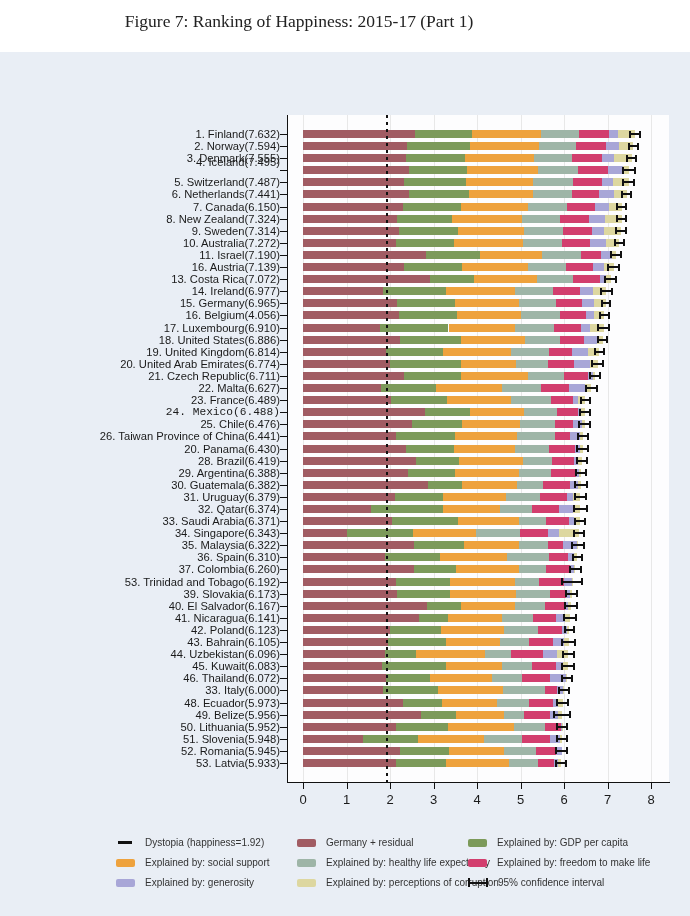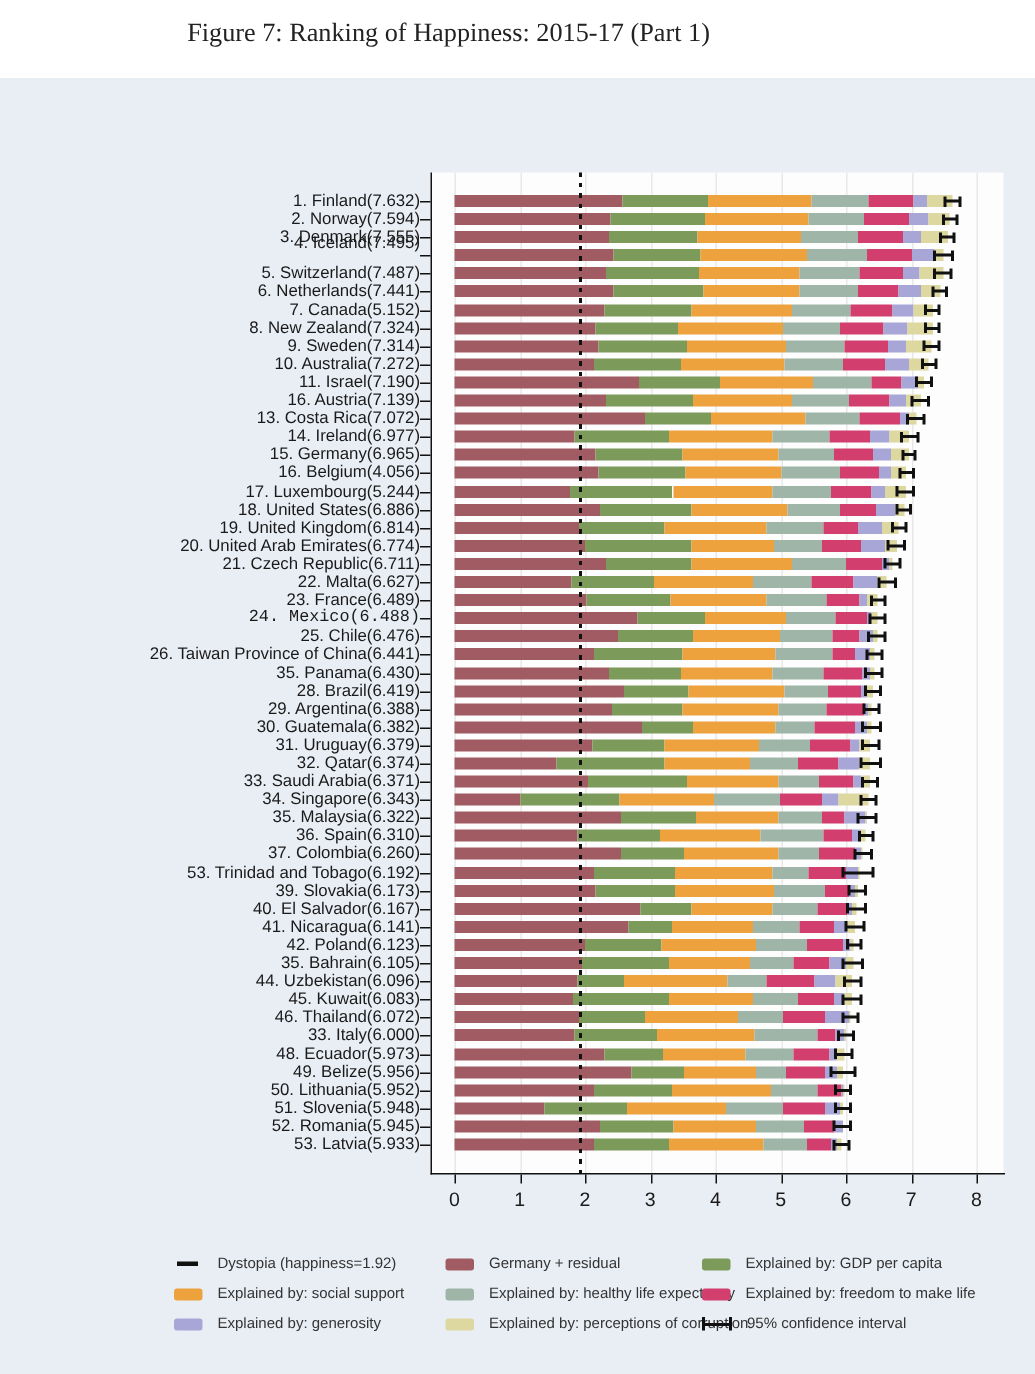--- a/index.html
+++ b/index.html
@@ -131,21 +131,21 @@
       <div class="seg" style="left: 303px; top: 190.481px; width: 106.488px; background: rgb(161, 92, 99);"></div>
       <div class="seg" style="left: 409.488px; top: 190.481px; width: 59.2035px; background: rgb(124, 154, 90);"></div>
       <div class="seg" style="left: 468.691px; top: 190.481px; width: 64.728px; background: rgb(238, 162, 61);"></div>
       <div class="seg" style="left: 533.419px; top: 190.481px; width: 38.193px; background: rgb(158, 181, 167);"></div>
       <div class="seg" style="left: 571.612px; top: 190.481px; width: 27.753px; background: rgb(210, 62, 110);"></div>
       <div class="seg" style="left: 599.365px; top: 190.481px; width: 14.4855px; background: rgb(168, 166, 215);"></div>
       <div class="seg" style="left: 613.851px; top: 190.481px; width: 12.8325px; background: rgb(221, 215, 160);"></div>
       <div class="err-h" style="left: 622.333px; top: 193.481px; width: 8.7px;"></div>
       <div class="err-c" style="left: 621.333px; top: 190.981px;"></div>
       <div class="err-c" style="left: 630.034px; top: 190.981px;"></div>
-      <div class="rowlab" style="top: 200.577px;">7. Canada(5.152)</div>
+      <div class="rowlab" style="top: 200.577px;">7. Canada(6.150)</div>
       <div class="ytick" style="left: 280px; top: 207px;"></div>
       <div class="seg" style="left: 303px; top: 202.577px; width: 100.267px; background: rgb(161, 92, 99);"></div>
       <div class="seg" style="left: 403.267px; top: 202.577px; width: 57.855px; background: rgb(124, 154, 90);"></div>
       <div class="seg" style="left: 461.123px; top: 202.577px; width: 66.642px; background: rgb(238, 162, 61);"></div>
       <div class="seg" style="left: 527.764px; top: 202.577px; width: 38.976px; background: rgb(158, 181, 167);"></div>
       <div class="seg" style="left: 566.74px; top: 202.577px; width: 28.4055px; background: rgb(210, 62, 110);"></div>
       <div class="seg" style="left: 595.146px; top: 202.577px; width: 13.9635px; background: rgb(168, 166, 215);"></div>
       <div class="seg" style="left: 609.11px; top: 202.577px; width: 12.6585px; background: rgb(221, 215, 160);"></div>
       <div class="err-h" style="left: 617.418px; top: 205.577px; width: 8.7px;"></div>
       <div class="err-c" style="left: 616.418px; top: 203.077px;"></div>
@@ -251,21 +251,21 @@
       <div class="seg" style="left: 303px; top: 311.442px; width: 96.3525px; background: rgb(161, 92, 99);"></div>
       <div class="seg" style="left: 399.352px; top: 311.442px; width: 57.594px; background: rgb(124, 154, 90);"></div>
       <div class="seg" style="left: 456.946px; top: 311.442px; width: 64.5105px; background: rgb(238, 162, 61);"></div>
       <div class="seg" style="left: 521.457px; top: 311.442px; width: 38.889px; background: rgb(158, 181, 167);"></div>
       <div class="seg" style="left: 560.346px; top: 311.442px; width: 25.3605px; background: rgb(210, 62, 110);"></div>
       <div class="seg" style="left: 585.707px; top: 311.442px; width: 8.178px; background: rgb(168, 166, 215);"></div>
       <div class="seg" style="left: 593.884px; top: 311.442px; width: 10.44px; background: rgb(221, 215, 160);"></div>
       <div class="err-h" style="left: 599.539px; top: 314.442px; width: 9.57px;"></div>
       <div class="err-c" style="left: 598.539px; top: 311.942px;"></div>
       <div class="err-c" style="left: 608.109px; top: 311.942px;"></div>
-      <div class="rowlab" style="top: 321.538px;">17. Luxembourg(5.244)</div>
+      <div class="rowlab" style="top: 321.538px;">17. Luxembourg(6.910)</div>
       <div class="ytick" style="left: 280px; top: 328px;"></div>
       <div class="seg" style="left: 303px; top: 323.538px; width: 76.9515px; background: rgb(161, 92, 99);"></div>
       <div class="seg" style="left: 379.952px; top: 323.538px; width: 68.556px; background: rgb(124, 154, 90);"></div>
       <div class="seg" style="left: 448.507px; top: 323.538px; width: 66.12px; background: rgb(238, 162, 61);"></div>
       <div class="seg" style="left: 514.628px; top: 323.538px; width: 38.976px; background: rgb(158, 181, 167);"></div>
       <div class="seg" style="left: 553.604px; top: 323.538px; width: 27.492px; background: rgb(210, 62, 110);"></div>
       <div class="seg" style="left: 581.096px; top: 323.538px; width: 8.526px; background: rgb(168, 166, 215);"></div>
       <div class="seg" style="left: 589.621px; top: 323.538px; width: 13.9635px; background: rgb(221, 215, 160);"></div>
       <div class="err-h" style="left: 598.365px; top: 326.538px; width: 10.44px;"></div>
       <div class="err-c" style="left: 597.365px; top: 324.038px;"></div>
@@ -371,21 +371,21 @@
       <div class="seg" style="left: 303px; top: 432.404px; width: 92.5245px; background: rgb(161, 92, 99);"></div>
       <div class="seg" style="left: 395.524px; top: 432.404px; width: 59.3775px; background: rgb(124, 154, 90);"></div>
       <div class="seg" style="left: 454.902px; top: 432.404px; width: 62.466px; background: rgb(238, 162, 61);"></div>
       <div class="seg" style="left: 517.368px; top: 432.404px; width: 37.2795px; background: rgb(158, 181, 167);"></div>
       <div class="seg" style="left: 554.648px; top: 432.404px; width: 15.2685px; background: rgb(210, 62, 110);"></div>
       <div class="seg" style="left: 569.916px; top: 432.404px; width: 10.527px; background: rgb(168, 166, 215);"></div>
       <div class="seg" style="left: 580.443px; top: 432.404px; width: 2.7405px; background: rgb(221, 215, 160);"></div>
       <div class="err-h" style="left: 578.399px; top: 435.404px; width: 9.57px;"></div>
       <div class="err-c" style="left: 577.399px; top: 432.904px;"></div>
       <div class="err-c" style="left: 586.968px; top: 432.904px;"></div>
-      <div class="rowlab" style="top: 442.5px;">35. Panama(6.430)</div>
+      <div class="rowlab" style="top: 442.5px;">20. Panama(6.430)</div>
       <div class="ytick" style="left: 280px; top: 449px;"></div>
       <div class="seg" style="left: 303px; top: 444.5px; width: 102.617px; background: rgb(161, 92, 99);"></div>
       <div class="seg" style="left: 405.616px; top: 444.5px; width: 48.372px; background: rgb(124, 154, 90);"></div>
       <div class="seg" style="left: 453.988px; top: 444.5px; width: 60.6825px; background: rgb(238, 162, 61);"></div>
       <div class="seg" style="left: 514.671px; top: 444.5px; width: 33.8865px; background: rgb(158, 181, 167);"></div>
       <div class="seg" style="left: 548.558px; top: 444.5px; width: 25.9695px; background: rgb(210, 62, 110);"></div>
       <div class="seg" style="left: 574.527px; top: 444.5px; width: 5.4375px; background: rgb(168, 166, 215);"></div>
       <div class="seg" style="left: 579.965px; top: 444.5px; width: 2.7405px; background: rgb(221, 215, 160);"></div>
       <div class="err-h" style="left: 577.05px; top: 447.5px; width: 11.31px;"></div>
       <div class="err-c" style="left: 576.05px; top: 445px;"></div>
@@ -563,21 +563,21 @@
       <div class="seg" style="left: 303px; top: 625.942px; width: 87px; background: rgb(161, 92, 99);"></div>
       <div class="seg" style="left: 390px; top: 625.942px; width: 51.156px; background: rgb(124, 154, 90);"></div>
       <div class="seg" style="left: 441.156px; top: 625.942px; width: 62.988px; background: rgb(238, 162, 61);"></div>
       <div class="seg" style="left: 504.144px; top: 625.942px; width: 33.9735px; background: rgb(158, 181, 167);"></div>
       <div class="seg" style="left: 538.117px; top: 625.942px; width: 23.751px; background: rgb(210, 62, 110);"></div>
       <div class="seg" style="left: 561.869px; top: 625.942px; width: 4.698px; background: rgb(168, 166, 215);"></div>
       <div class="seg" style="left: 566.567px; top: 625.942px; width: 2.784px; background: rgb(221, 215, 160);"></div>
       <div class="err-h" style="left: 564.566px; top: 628.942px; width: 9.57px;"></div>
       <div class="err-c" style="left: 563.566px; top: 626.442px;"></div>
       <div class="err-c" style="left: 573.135px; top: 626.442px;"></div>
-      <div class="rowlab" style="top: 636.038px;">35. Bahrain(6.105)</div>
+      <div class="rowlab" style="top: 636.038px;">43. Bahrain(6.105)</div>
       <div class="ytick" style="left: 280px; top: 642px;"></div>
       <div class="seg" style="left: 303px; top: 638.038px; width: 85.26px; background: rgb(161, 92, 99);"></div>
       <div class="seg" style="left: 388.26px; top: 638.038px; width: 58.1595px; background: rgb(124, 154, 90);"></div>
       <div class="seg" style="left: 446.42px; top: 638.038px; width: 53.679px; background: rgb(238, 162, 61);"></div>
       <div class="seg" style="left: 500.099px; top: 638.038px; width: 29.232px; background: rgb(158, 181, 167);"></div>
       <div class="seg" style="left: 529.331px; top: 638.038px; width: 23.316px; background: rgb(210, 62, 110);"></div>
       <div class="seg" style="left: 552.646px; top: 638.038px; width: 11.0925px; background: rgb(168, 166, 215);"></div>
       <div class="seg" style="left: 563.739px; top: 638.038px; width: 4.8285px; background: rgb(221, 215, 160);"></div>
       <div class="err-h" style="left: 562.043px; top: 641.038px; width: 13.05px;"></div>
       <div class="err-c" style="left: 561.043px; top: 638.538px;"></div>

